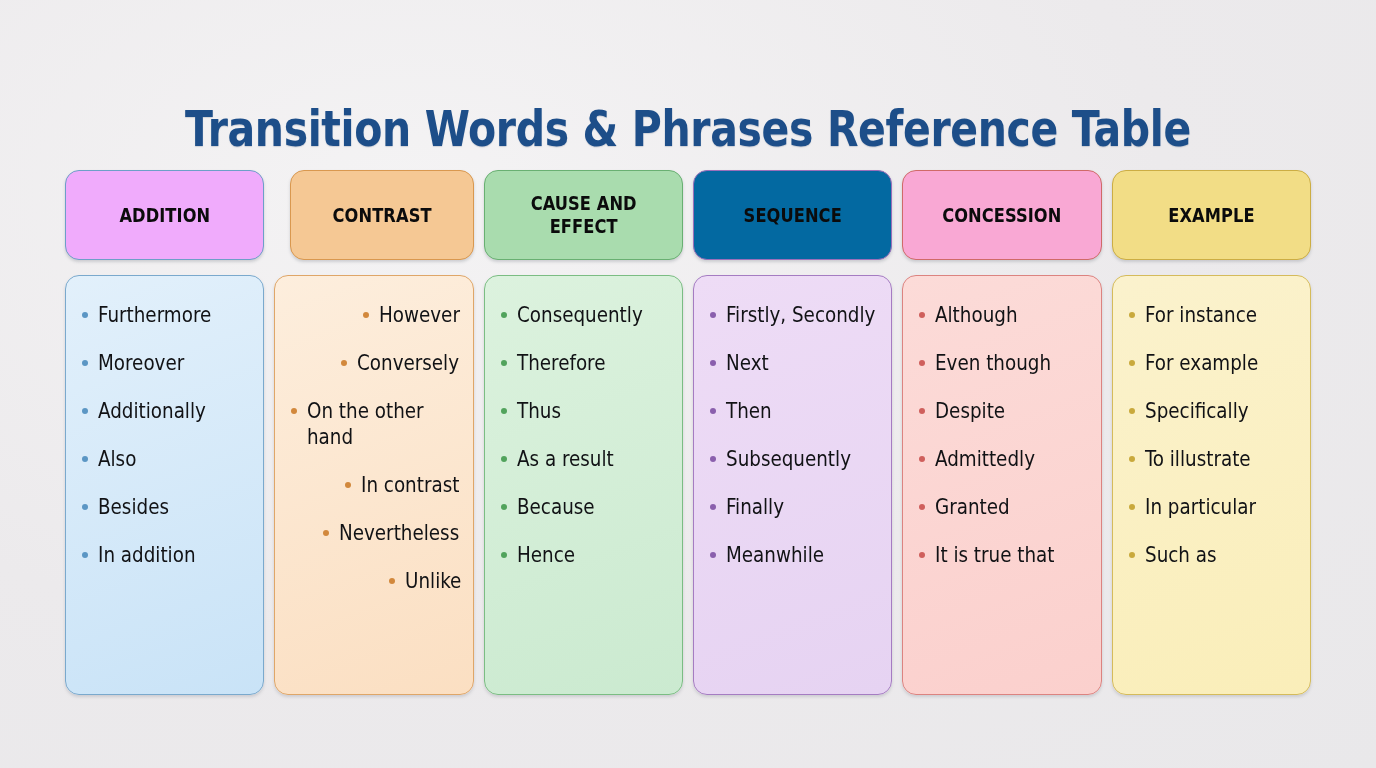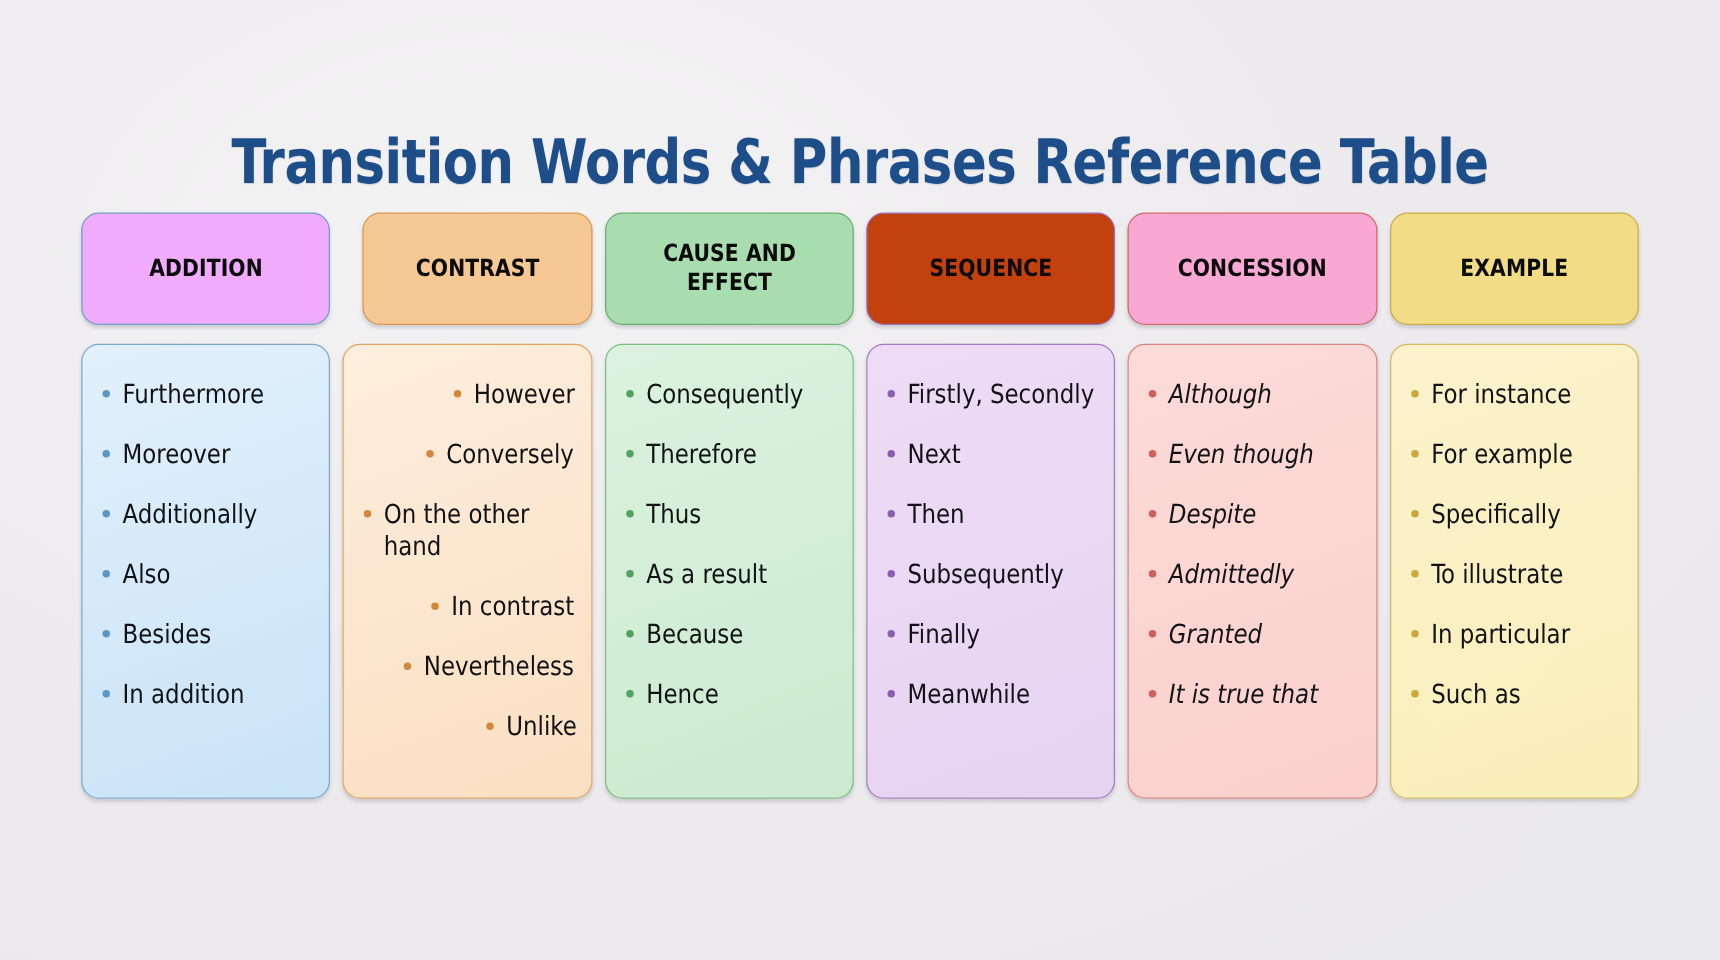--- a/index.html
+++ b/index.html
@@ -84,21 +84,21 @@
     font-weight: 700;
     letter-spacing: 0.1px;
     color: #0b0b0c;
     font-family: "DejaVu Sans", sans-serif;
     font-stretch: condensed;
     transform: scaleX(0.95);
   }
 
   .col-body {
     margin-top: 15px;
-    height: 364px;
+    height: 420px;
     border-radius: 14px;
     border: 1.6px solid;
     box-sizing: border-box;
     padding: 26px 10px 16px 14px;
     box-shadow: 0 2px 3px rgba(120,125,135,0.26);
     display: flex;
     flex-direction: column;
     gap: 0;
   }
   .item {
@@ -219,21 +219,21 @@
             <span class="bullet" style="background: rgb(81, 163, 92);"></span>
             <span class="item-label">Because</span>
           </div>
           <div class="item">
             <span class="bullet" style="background: rgb(81, 163, 92);"></span>
             <span class="item-label">Hence</span>
           </div>
         </div>
       </div>
       <div class="column">
-        <div class="col-header" style="background: #c2410c; border-color: rgb(154, 111, 186);">
+        <div class="col-header" style="background: #0369a1; border-color: rgb(154, 111, 186);">
           <span class="col-header-label">SEQUENCE</span>
         </div>
         <div class="col-body" style="background: linear-gradient(160deg, rgb(238, 220, 246) 0%, rgb(230, 211, 242) 100%); border-color: rgb(165, 124, 194);">
           <div class="item">
             <span class="bullet" style="background: rgb(138, 95, 173);"></span>
             <span class="item-label">Firstly, Secondly</span>
           </div>
           <div class="item">
             <span class="bullet" style="background: rgb(138, 95, 173);"></span>
             <span class="item-label">Next</span>
@@ -253,21 +253,21 @@
           <div class="item">
             <span class="bullet" style="background: rgb(138, 95, 173);"></span>
             <span class="item-label">Meanwhile</span>
           </div>
         </div>
       </div>
       <div class="column">
         <div class="col-header" style="background: #f9a8d4; border-color: rgb(208, 106, 104); text-align: center;">
           <span class="col-header-label">CONCESSION</span>
         </div>
-        <div class="col-body" style="background: linear-gradient(160deg, rgb(252, 219, 216) 0%, rgb(251, 208, 205) 100%); border-color: rgb(220, 131, 128); font-style: italic;">
+        <div class="col-body" style="background: linear-gradient(160deg, rgb(252, 219, 216) 0%, rgb(251, 208, 205) 100%); border-color: rgb(220, 131, 128);">
           <div class="item">
             <span class="bullet" style="background: rgb(207, 95, 92);"></span>
             <span class="item-label">Although</span>
           </div>
           <div class="item">
             <span class="bullet" style="background: rgb(207, 95, 92);"></span>
             <span class="item-label">Even though</span>
           </div>
           <div class="item">
             <span class="bullet" style="background: rgb(207, 95, 92);"></span>

